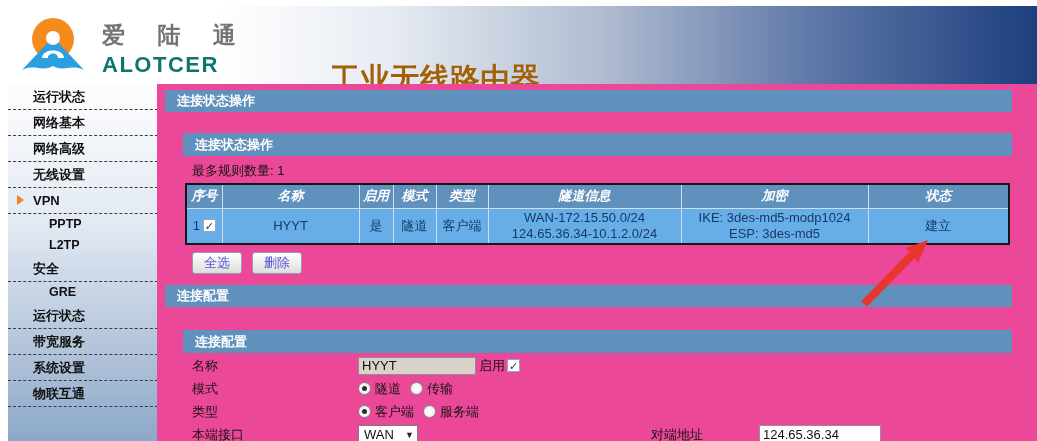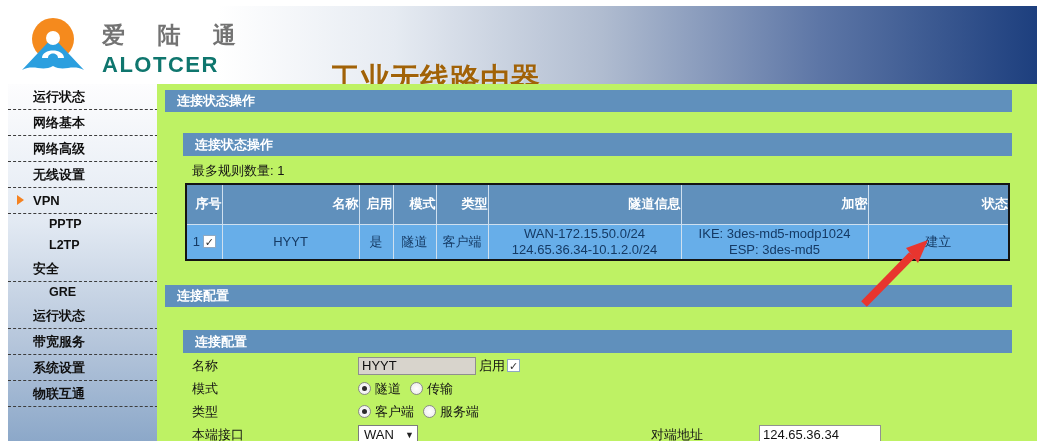--- a/index.html
+++ b/index.html
@@ -38,37 +38,37 @@
   .mi.sub { height:21px; line-height:21px; padding-left:41px; border-bottom:none; font-size:12.5px; }
   .tri {
     position:absolute; top:7px; width:0; height:0;
     border-left:7px solid #f58220; border-top:5px solid transparent; border-bottom:5px solid transparent;
   }
   .mi .tri { left:9px; }
   .mi.sub .tri { left:27px; top:5px; }
   
   .main {
     position:absolute; left:157px; top:84px; width:880px; height:357px;
-    background:#bef264;
+    background:#ec4899;
   }
   .bar {
     position:absolute; height:22px; line-height:22px; padding-left:12px;
     background:#6090bc; color:#fff; font-weight:bold; white-space:nowrap;
   }
   .bar-outer { left:8px; width:847px; }
   .bar-inner { left:26px; width:829px; height:23px; line-height:23px; }
   .max-rules { position:absolute; left:35px; top:78px; color:#141414; }
   
   table.rules {
     position:absolute; left:28px; top:99px; width:823px;
     border-collapse:collapse; border:2px solid #141414; table-layout:fixed;
   }
   table.rules th {
     background:#6090bc; color:#fff; font-weight:bold; font-size:13px;
-    height:40px; border:1px solid #cfe0ef; text-align:right;
+    height:24px; border:1px solid #cfe0ef; text-align:center;font-style:italic;
   }
   table.rules td {
     background:#67aee9; color:#153a64; font-size:13px; height:36px;
     border:1px solid #cfe0ef; text-align:center; padding:1px 2px; line-height:16px;
   }
   .cb {
     display:inline-block; width:13px; height:13px; background:#fff;
     border:1px solid #8fa9c2; font-size:11px; line-height:12px; font-weight:bold;
     color:#333; text-align:center; vertical-align:-2px; cursor:pointer;
   }
@@ -203,20 +203,24 @@
           </td>
           <td>
             <div>IKE: 3des-md5-modp1024</div>
             <div>ESP: 3des-md5</div>
           </td>
           <td>建立</td>
         </tr>
       </tbody>
     </table>
 
+    <div class="btn-row">
+      <button class="btn">全选</button>
+      <button class="btn">删除</button>
+    </div>
 
     <div class="bar bar-outer" style="top:201px">连接配置</div>
     <div class="bar bar-inner" style="top:246px">连接配置</div>
 
     <div class="form">
       <div class="frow">
         <span class="flabel">名称</span>
         <input class="tinput" type="text" value="HYYT" style="">
         <span class="enable-wrap">
           <span>启用</span>

